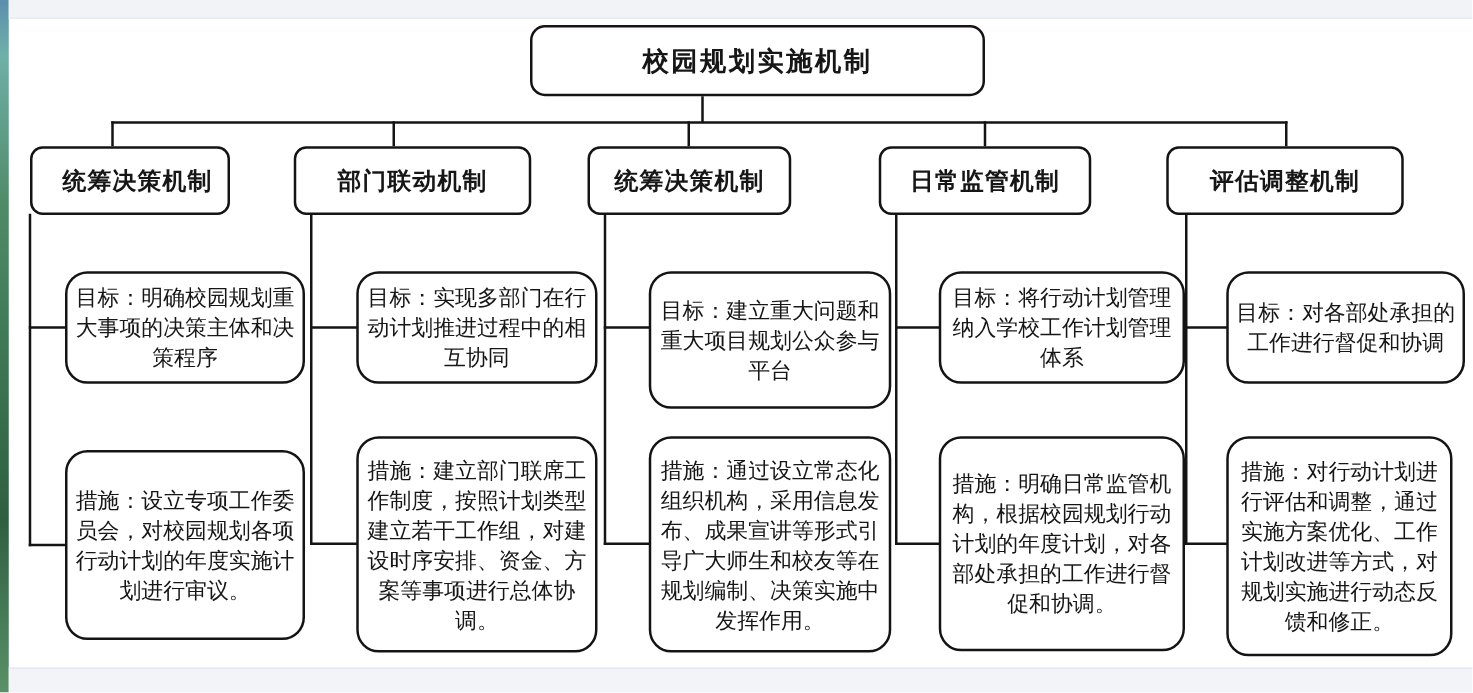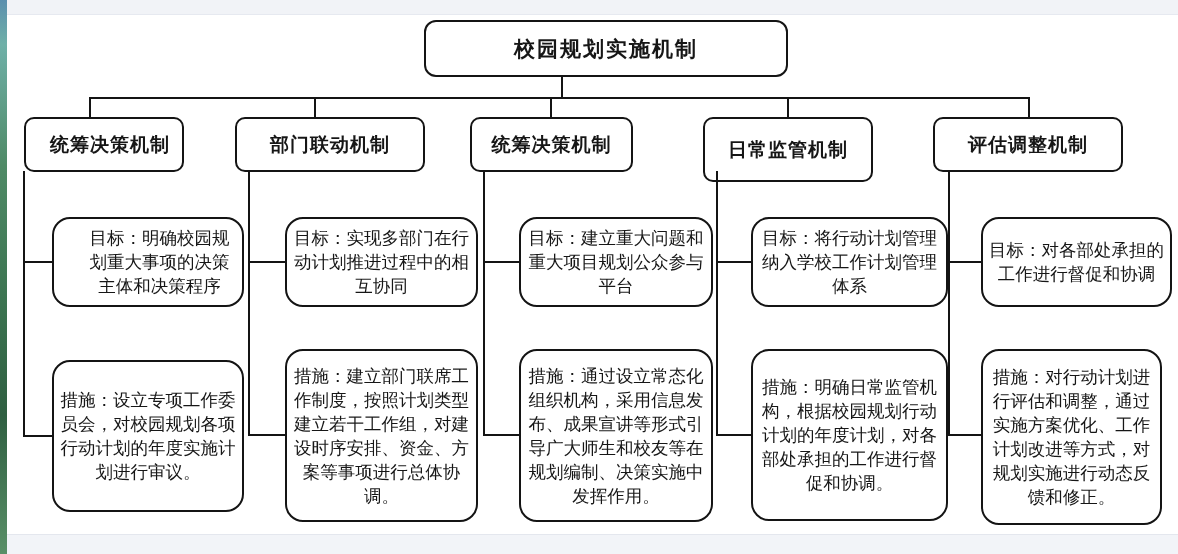--- a/index.html
+++ b/index.html
@@ -46,44 +46,44 @@
   <div class="line" style="left:89px;top:97px;width:941px;height:2px;"></div>
   <div class="line" style="left:89px;top:97px;width:2px;height:20px;"></div>
   <div class="line" style="left:314px;top:97px;width:2px;height:20px;"></div>
   <div class="line" style="left:550px;top:97px;width:2px;height:20px;"></div>
   <div class="line" style="left:787px;top:97px;width:2px;height:20px;"></div>
   <div class="line" style="left:1028px;top:97px;width:2px;height:20px;"></div>
 
   <div class="node header" style="left:24px;top:117px;width:160px;height:55px;padding-left:12px;">统筹决策机制</div>
   <div class="node header" style="left:235px;top:117px;width:190px;height:55px;">部门联动机制</div>
   <div class="node header" style="left:470px;top:117px;width:163px;height:55px;">统筹决策机制</div>
-  <div class="node header" style="left:703px;top:117px;width:170px;height:65px;">日常监管机制</div>
+  <div class="node header" style="left:703px;top:117px;width:170px;height:55px;">日常监管机制</div>
   <div class="node header" style="left:933px;top:117px;width:190px;height:55px;">评估调整机制</div>
 
   <div class="line" style="left:23px;top:171px;width:2px;height:266px;"></div>
   <div class="line" style="left:248px;top:171px;width:2px;height:265px;"></div>
   <div class="line" style="left:483px;top:171px;width:2px;height:265px;"></div>
   <div class="line" style="left:716px;top:171px;width:2px;height:265px;"></div>
   <div class="line" style="left:948px;top:171px;width:2px;height:265px;"></div>
 
   <div class="line" style="left:23px;top:261px;width:30px;height:2px;"></div>
   <div class="line" style="left:248px;top:261px;width:38px;height:2px;"></div>
   <div class="line" style="left:483px;top:261px;width:37px;height:2px;"></div>
   <div class="line" style="left:716px;top:261px;width:36px;height:2px;"></div>
   <div class="line" style="left:948px;top:261px;width:34px;height:2px;"></div>
 
   <div class="line" style="left:23px;top:435px;width:30px;height:2px;"></div>
   <div class="line" style="left:248px;top:434px;width:38px;height:2px;"></div>
   <div class="line" style="left:483px;top:434px;width:37px;height:2px;"></div>
   <div class="line" style="left:716px;top:434px;width:36px;height:2px;"></div>
   <div class="line" style="left:948px;top:434px;width:34px;height:2px;"></div>
 
-  <div class="node leaf" style="left:52px;top:217px;width:192px;height:90px;padding-left:29px;">目标：明确校园规划重大事项的决策主体和决策程序</div>
+  <div class="node leaf" style="left:52px;top:217px;width:192px;height:90px;">目标：明确校园规划重大事项的决策主体和决策程序</div>
   <div class="node leaf" style="left:285px;top:217px;width:193px;height:90px;">目标：实现多部门在行动计划推进过程中的相互协同</div>
-  <div class="node leaf" style="left:519px;top:217px;width:194px;height:90px;">目标：建立重大问题和重大项目规划公众参与平台</div>
+  <div class="node leaf" style="left:519px;top:217px;width:194px;height:110px;">目标：建立重大问题和重大项目规划公众参与平台</div>
   <div class="node leaf" style="left:751px;top:217px;width:197px;height:90px;">目标：将行动计划管理纳入学校工作计划管理体系</div>
   <div class="node leaf" style="left:981px;top:217px;width:191px;height:90px;">目标：对各部处承担的工作进行督促和协调</div>
 
   <div class="node leaf" style="left:52px;top:360px;width:192px;height:152px;">措施：设立专项工作委员会，对校园规划各项行动计划的年度实施计划进行审议。</div>
   <div class="node leaf" style="left:285px;top:349px;width:193px;height:173px;">措施：建立部门联席工作制度，按照计划类型建立若干工作组，对建设时序安排、资金、方案等事项进行总体协调。</div>
   <div class="node leaf" style="left:519px;top:349px;width:194px;height:173px;">措施：通过设立常态化组织机构，采用信息发布、成果宣讲等形式引导广大师生和校友等在规划编制、决策实施中发挥作用。</div>
   <div class="node leaf" style="left:751px;top:349px;width:197px;height:172px;">措施：明确日常监管机构，根据校园规划行动计划的年度计划，对各部处承担的工作进行督促和协调。</div>
   <div class="node leaf" style="left:981px;top:349px;width:181px;height:176px;">措施：对行动计划进行评估和调整，通过实施方案优化、工作计划改进等方式，对规划实施进行动态反馈和修正。</div>
 
 </div>

